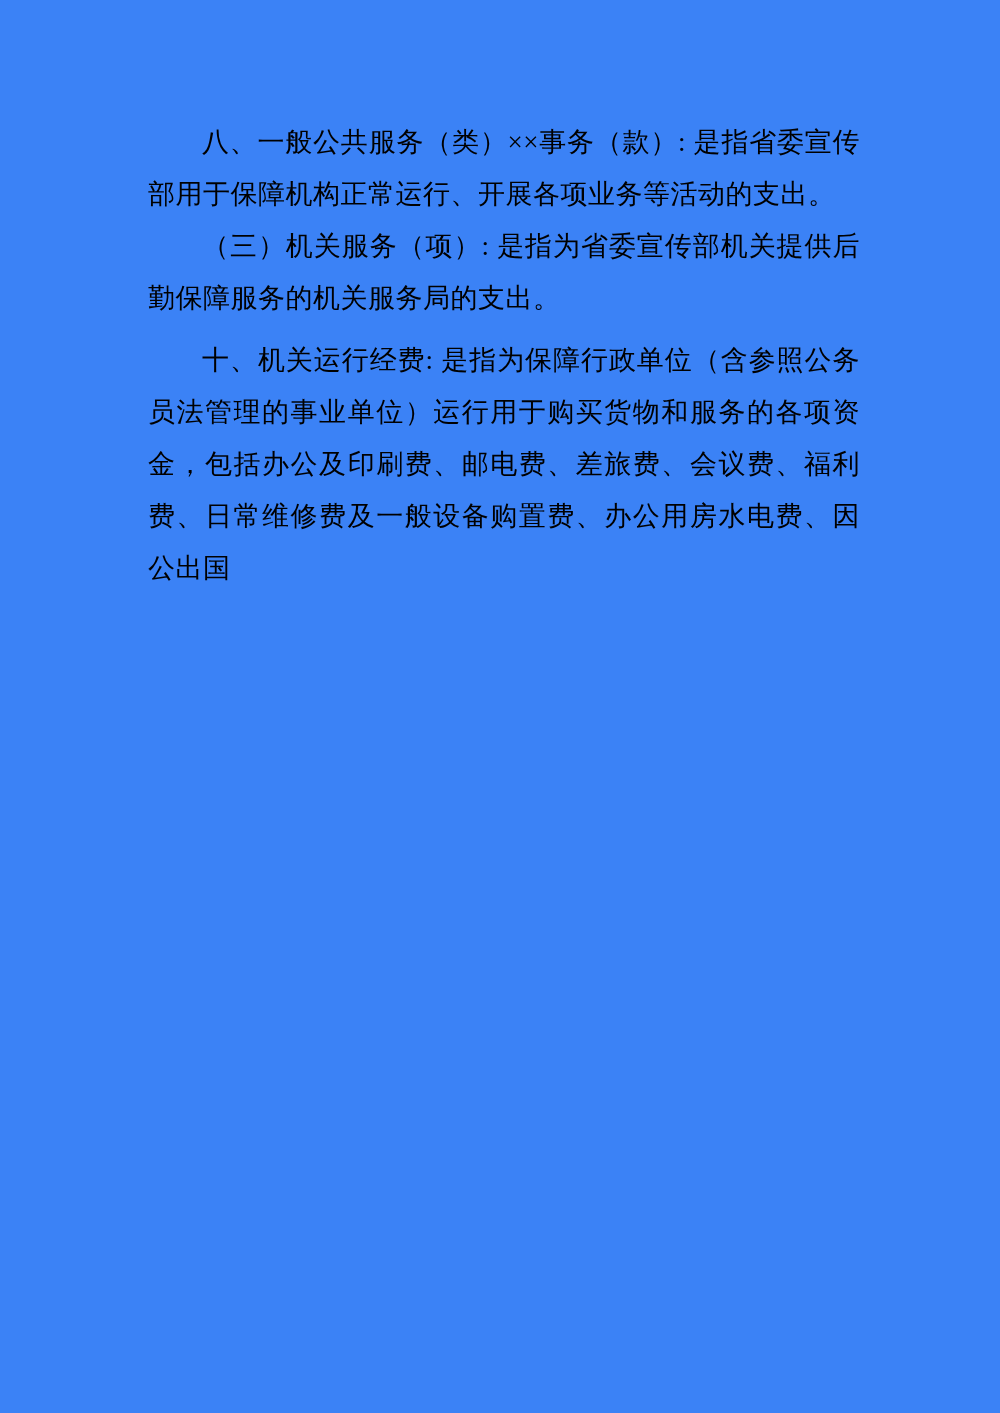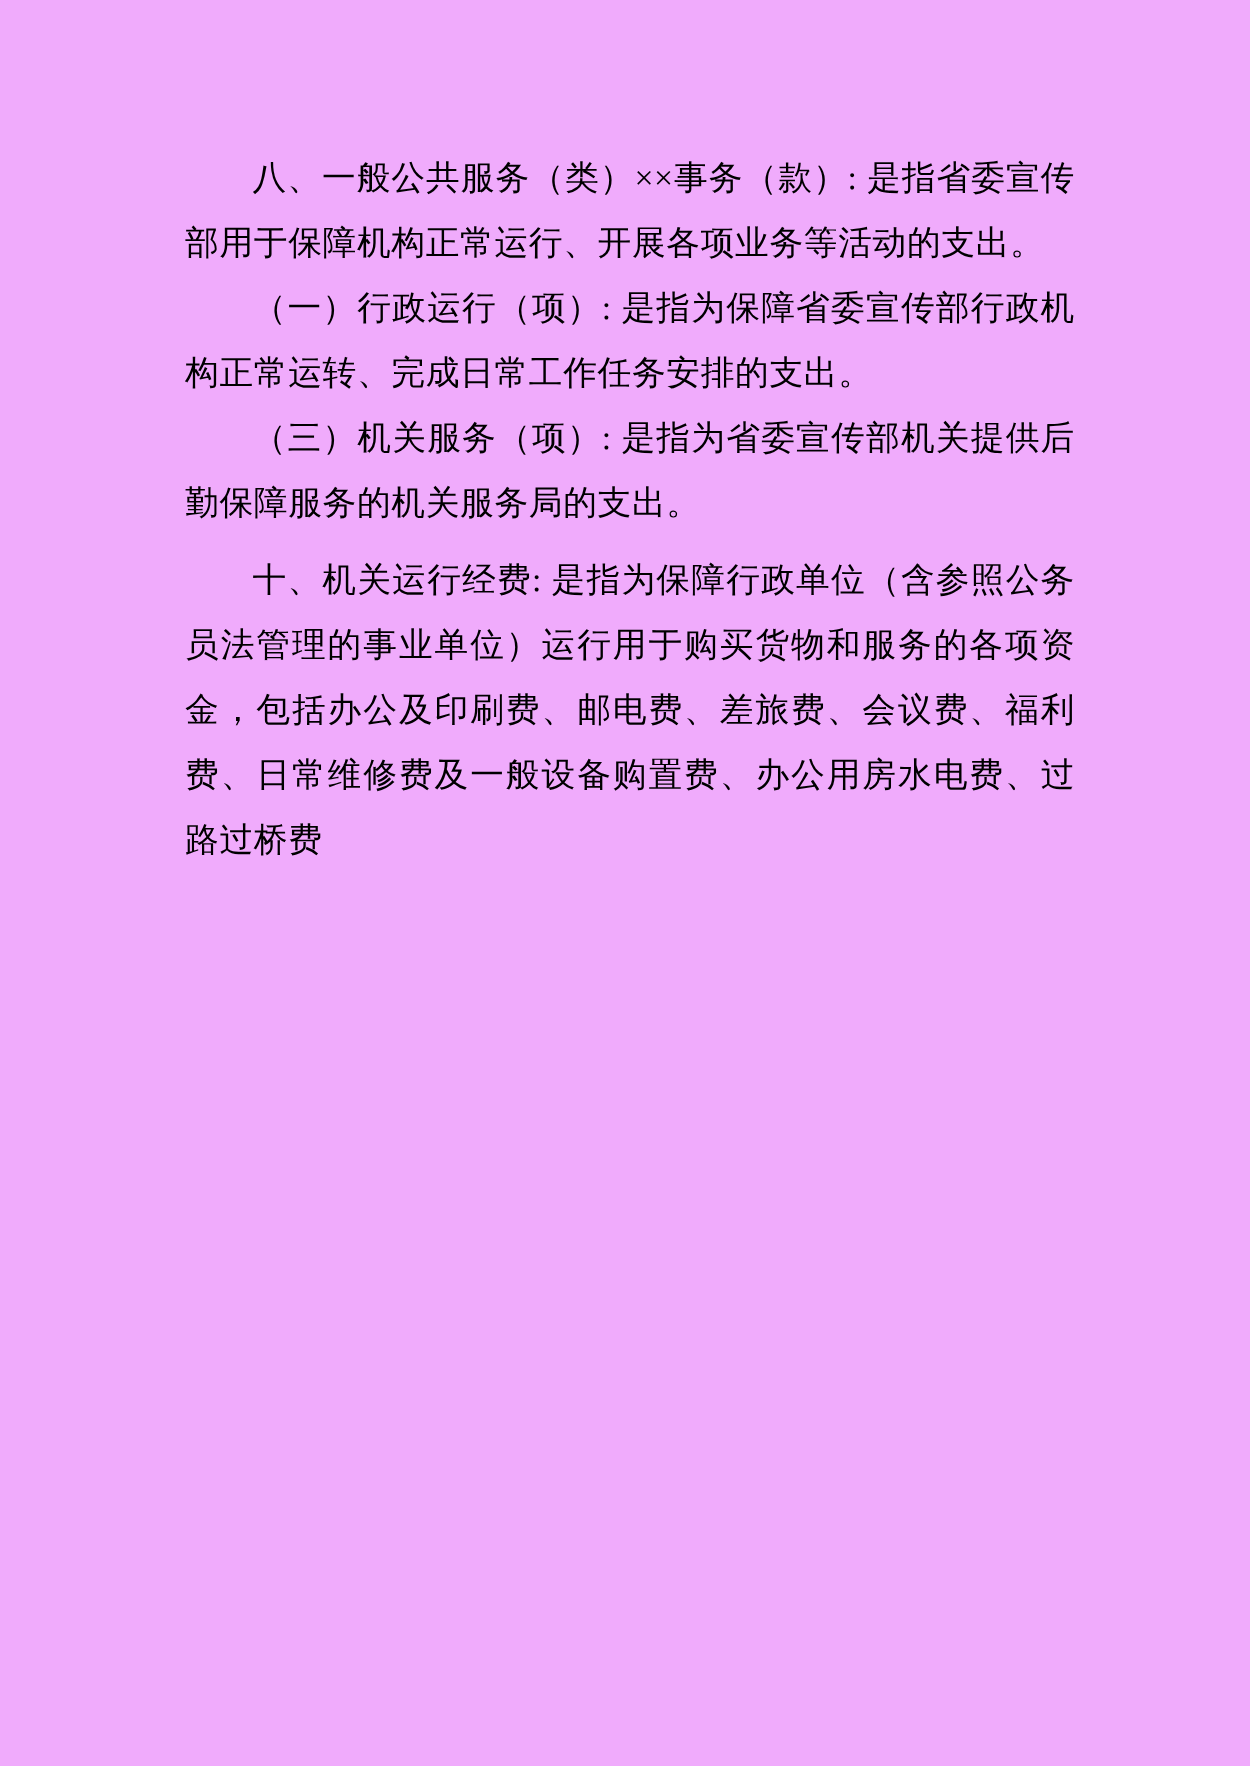--- a/index.html
+++ b/index.html
@@ -5,21 +5,21 @@
   html, body {
     margin: 0;
     padding: 0;
     background: #ffffff;
   }
   .page {
     position: relative;
     width: 1000px;
     height: 1413px;
     margin: 0 auto;
-    background: #f0abfc;
+    background: #3b82f6;
     box-sizing: border-box;
     padding: 116px 140px 0 148px;
     overflow: hidden;
     font-family: "Liberation Serif", "DejaVu Serif", serif;
     font-size: 27px;
     color: #000000;
   }
   .para {
     margin: 0;
     padding: 0;
@@ -32,16 +32,15 @@
   }
   .para-spaced {
     margin-top: 10px;
   }
 </style>
 </head>
 <body>
 
 <div class="page">
   <p class="para">八、一般公共服务（类）××事务（款）: 是指省委宣传部用于保障机构正常运行、开展各项业务等活动的支出。</p>
-  <p class="para">（一）行政运行（项）: 是指为保障省委宣传部行政机构正常运转、完成日常工作任务安排的支出。</p>
   <p class="para">（三）机关服务（项）: 是指为省委宣传部机关提供后勤保障服务的机关服务局的支出。</p>
-  <p class="para para-spaced">十、机关运行经费: 是指为保障行政单位（含参照公务员法管理的事业单位）运行用于购买货物和服务的各项资金，包括办公及印刷费、邮电费、差旅费、会议费、福利费、日常维修费及一般设备购置费、办公用房水电费、过路过桥费</p>
+  <p class="para para-spaced">十、机关运行经费: 是指为保障行政单位（含参照公务员法管理的事业单位）运行用于购买货物和服务的各项资金，包括办公及印刷费、邮电费、差旅费、会议费、福利费、日常维修费及一般设备购置费、办公用房水电费、因公出国</p>
 </div>
 
 </body></html>

